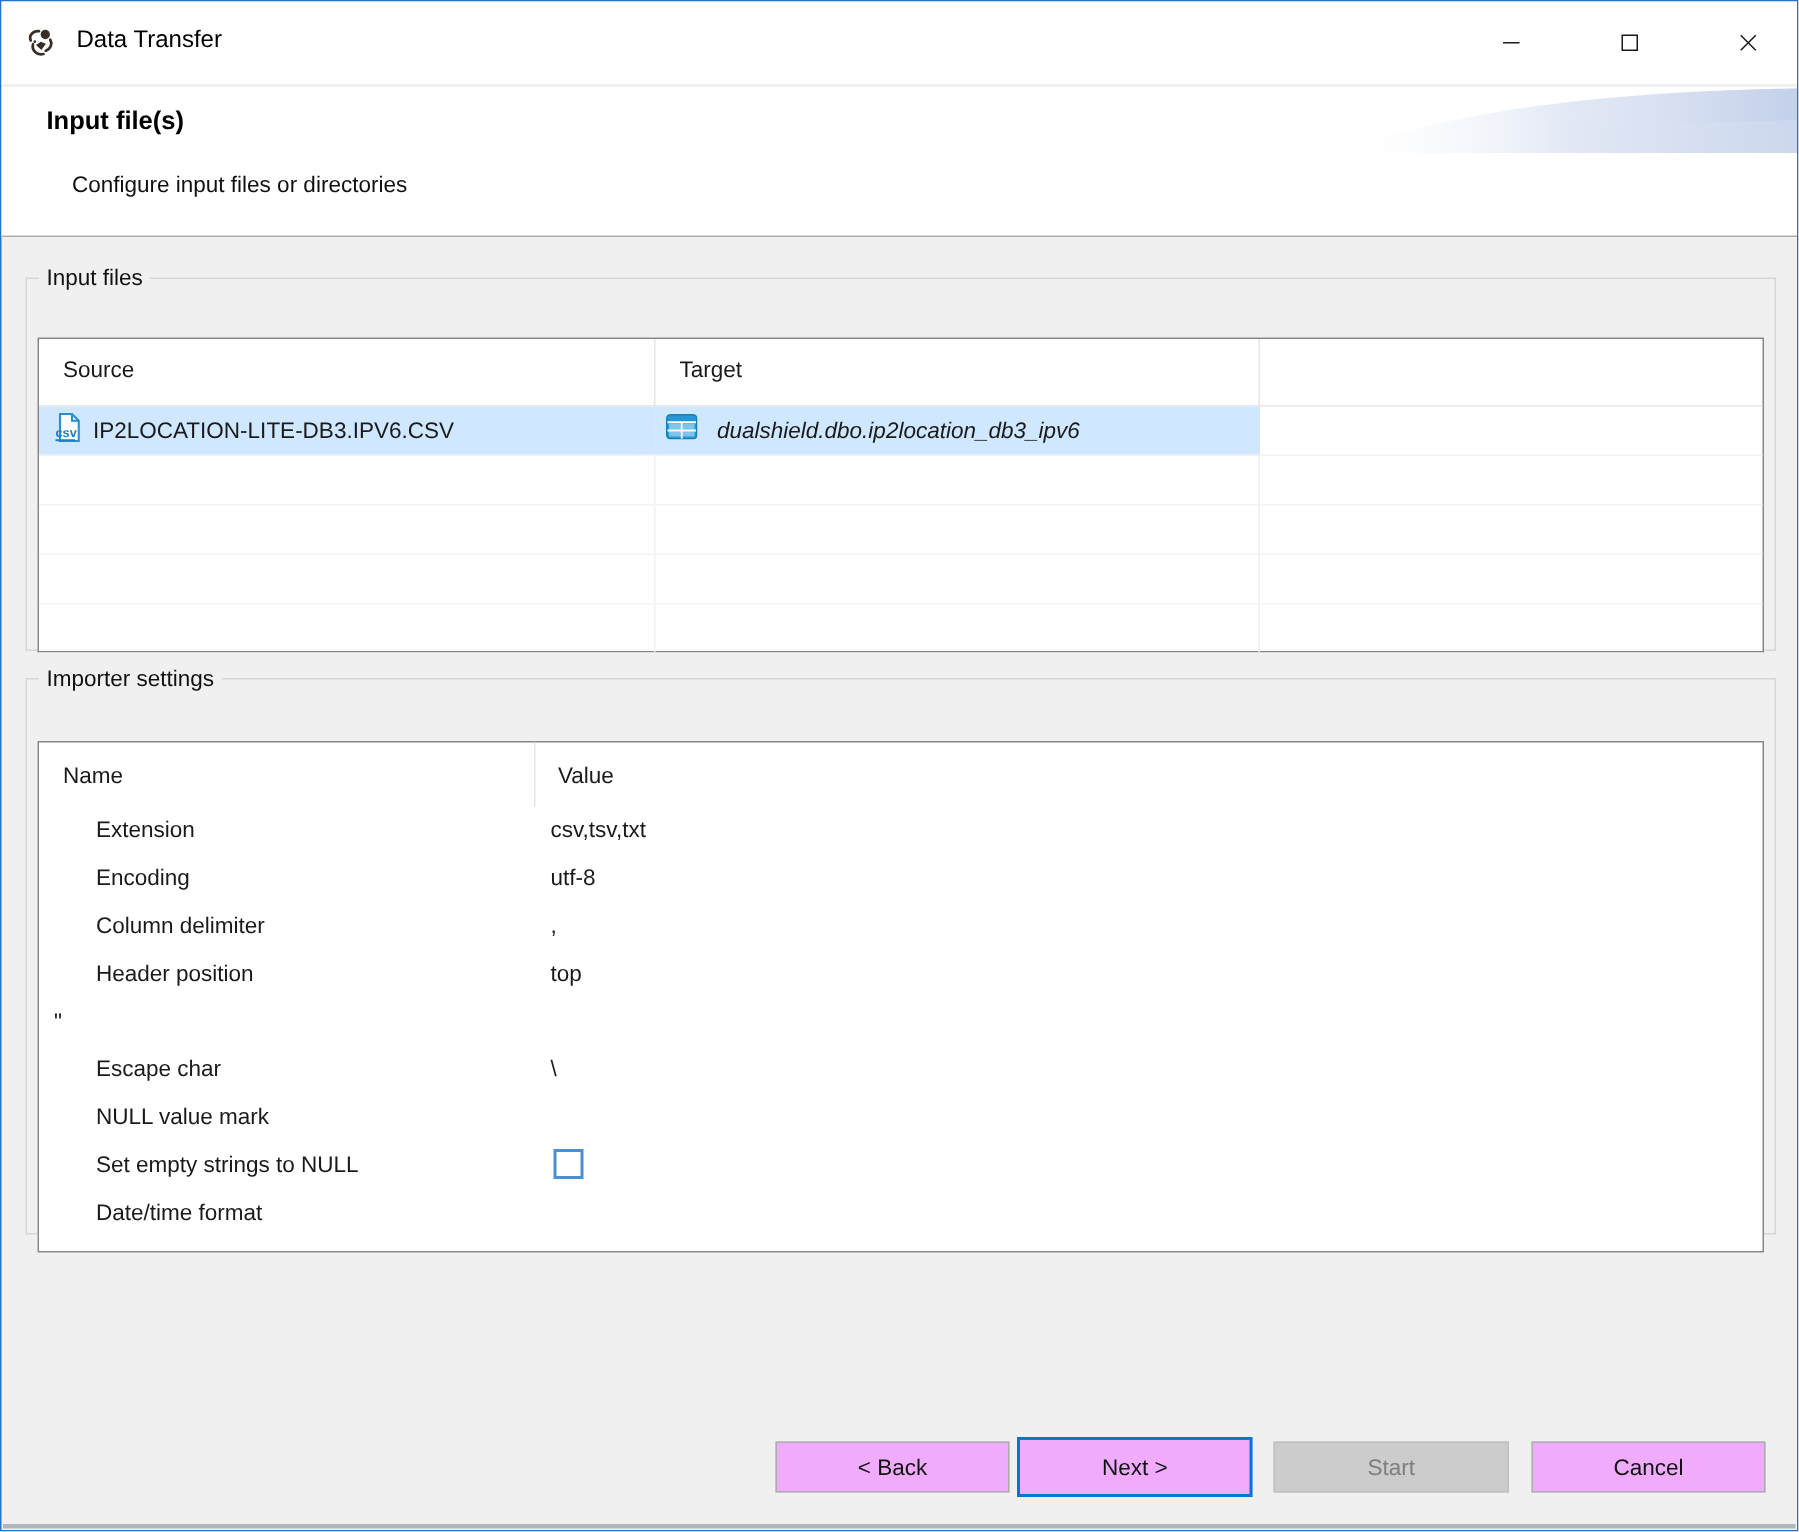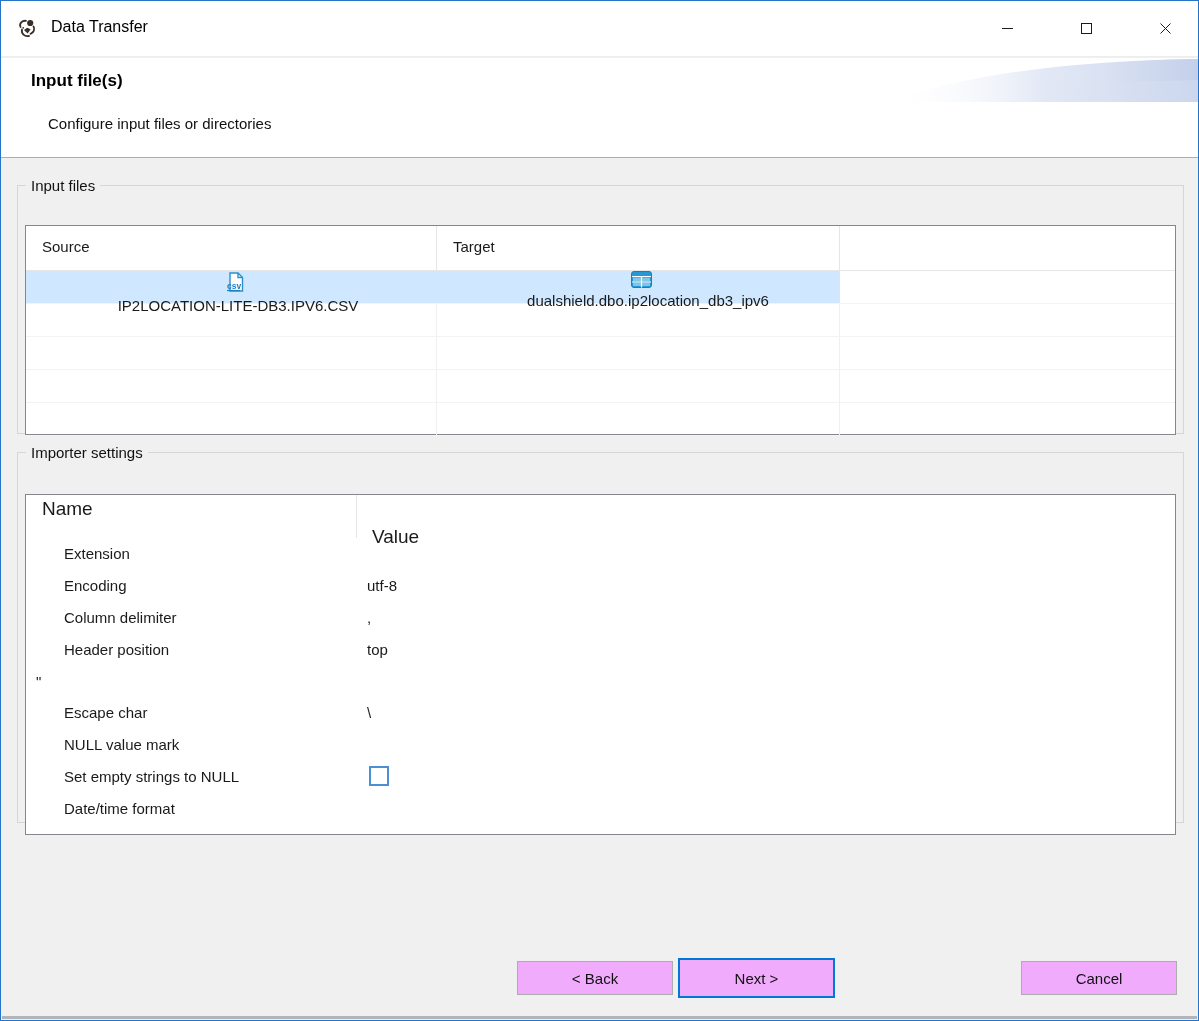--- a/index.html
+++ b/index.html
@@ -36,33 +36,33 @@
   .group-importer   { left:16px; top:443px; width:1167px; height:379px; }
 
   
   .ftable { position:absolute; left:7px; top:31px; width:1151px; height:210px; background:#fff; border:1px solid #84878c; }
   .ftable-header { display:flex; height:45px; border-bottom:1px solid #e6e6e6; }
   .fth { font-size:15px; padding:12px 0 0 16px; border-right:1px solid #e6e6e6; }
   .fth1 { width:411px; } .fth2 { width:403px; } .fth3 { flex:1; border-right:none; }
   .frow { display:flex; height:33px; border-bottom:1px solid #f3f3f3; }
   .fc { height:100%; display:flex; align-items:center; }
   .fc1 { width:411px; border-right:1px solid #f0f0f0; padding-left:9px; }
-  .fc2 { width:403px; border-right:1px solid #f0f0f0; padding-left:7px; }
+  .fc2 { width:403px; border-right:1px solid #f0f0f0; padding-left:7px;font-style:italic; }
   .fc3 { flex:1; }
-  .frow.selected .fc1, .frow.selected .fc2 { background:#cfe8ff; border-right-color:#cfe8ff;flex-direction:column; }
+  .frow.selected .fc1, .frow.selected .fc2 { background:#cfe8ff; border-right-color:#cfe8ff; }
   .fcell-text { font-size:15px; margin-left:5px; white-space:nowrap; }
   .fc2 .fcell-text { margin-left:13px; }
   .file-icon, .tbl-icon { flex:0 0 auto; }
 
   
   .stable { position:absolute; left:7px; top:33px; width:1151px; height:341px; background:#fff; border:1px solid #84878c; }
   .stable-header { display:flex; height:43px; }
-  .sth { font-size:19px; padding:3px 0 0 16px; }
+  .sth { font-size:15px; padding:14px 0 0 16px; }
   .sth1 { width:331px; border-right:1px solid #e6e6e6; }
-  .sth2 { flex:1; padding-left:15px;margin-top:28px; }
+  .sth2 { flex:1; padding-left:15px; }
   .srow { display:flex; height:31.8px; align-items:center; }
   .sname { width:331px; padding-left:38px; font-size:15px; white-space:nowrap; }
   .svalue { flex:1; padding-left:10px; font-size:15px; white-space:nowrap; }
   .checkbox { width:20px; height:20px; background:#fff; border:2px solid #4a90d2; margin-left:2px; }
 
   
   .btn {
     position:absolute; top:960px; height:34px; width:156px;
     background:#f0abfc; border:1px solid #adadad; font-size:15px;
     display:flex; align-items:center; justify-content:center;
@@ -194,20 +194,21 @@
   <fieldset class="group group-importer">
     <legend>Importer settings</legend>
     <div class="stable">
       <div class="stable-header">
         <div class="sth sth1">Name</div>
         <div class="sth sth2">Value</div>
       </div>
       <div>
   <div class="srow">
     <div class="sname">Extension</div>
+    <div class="svalue">csv,tsv,txt</div>
   </div>
 
   <div class="srow">
     <div class="sname">Encoding</div>
     <div class="svalue">utf-8</div>
   </div>
 
   <div class="srow">
     <div class="sname">Column delimiter</div>
     <div class="svalue">,</div>
@@ -241,16 +242,17 @@
 
   <div class="srow">
     <div class="sname">Date/time format</div>
   </div>
 </div>
     </div>
   </fieldset>
 
   <button class="btn btn-back">&lt; Back</button>
   <button class="btn btn-next">Next &gt;</button>
+  <button class="btn btn-start" disabled="">Start</button>
   <button class="btn btn-cancel">Cancel</button>
 
   <div class="bottom-edge"></div>
 </div>
 
 </body></html>

